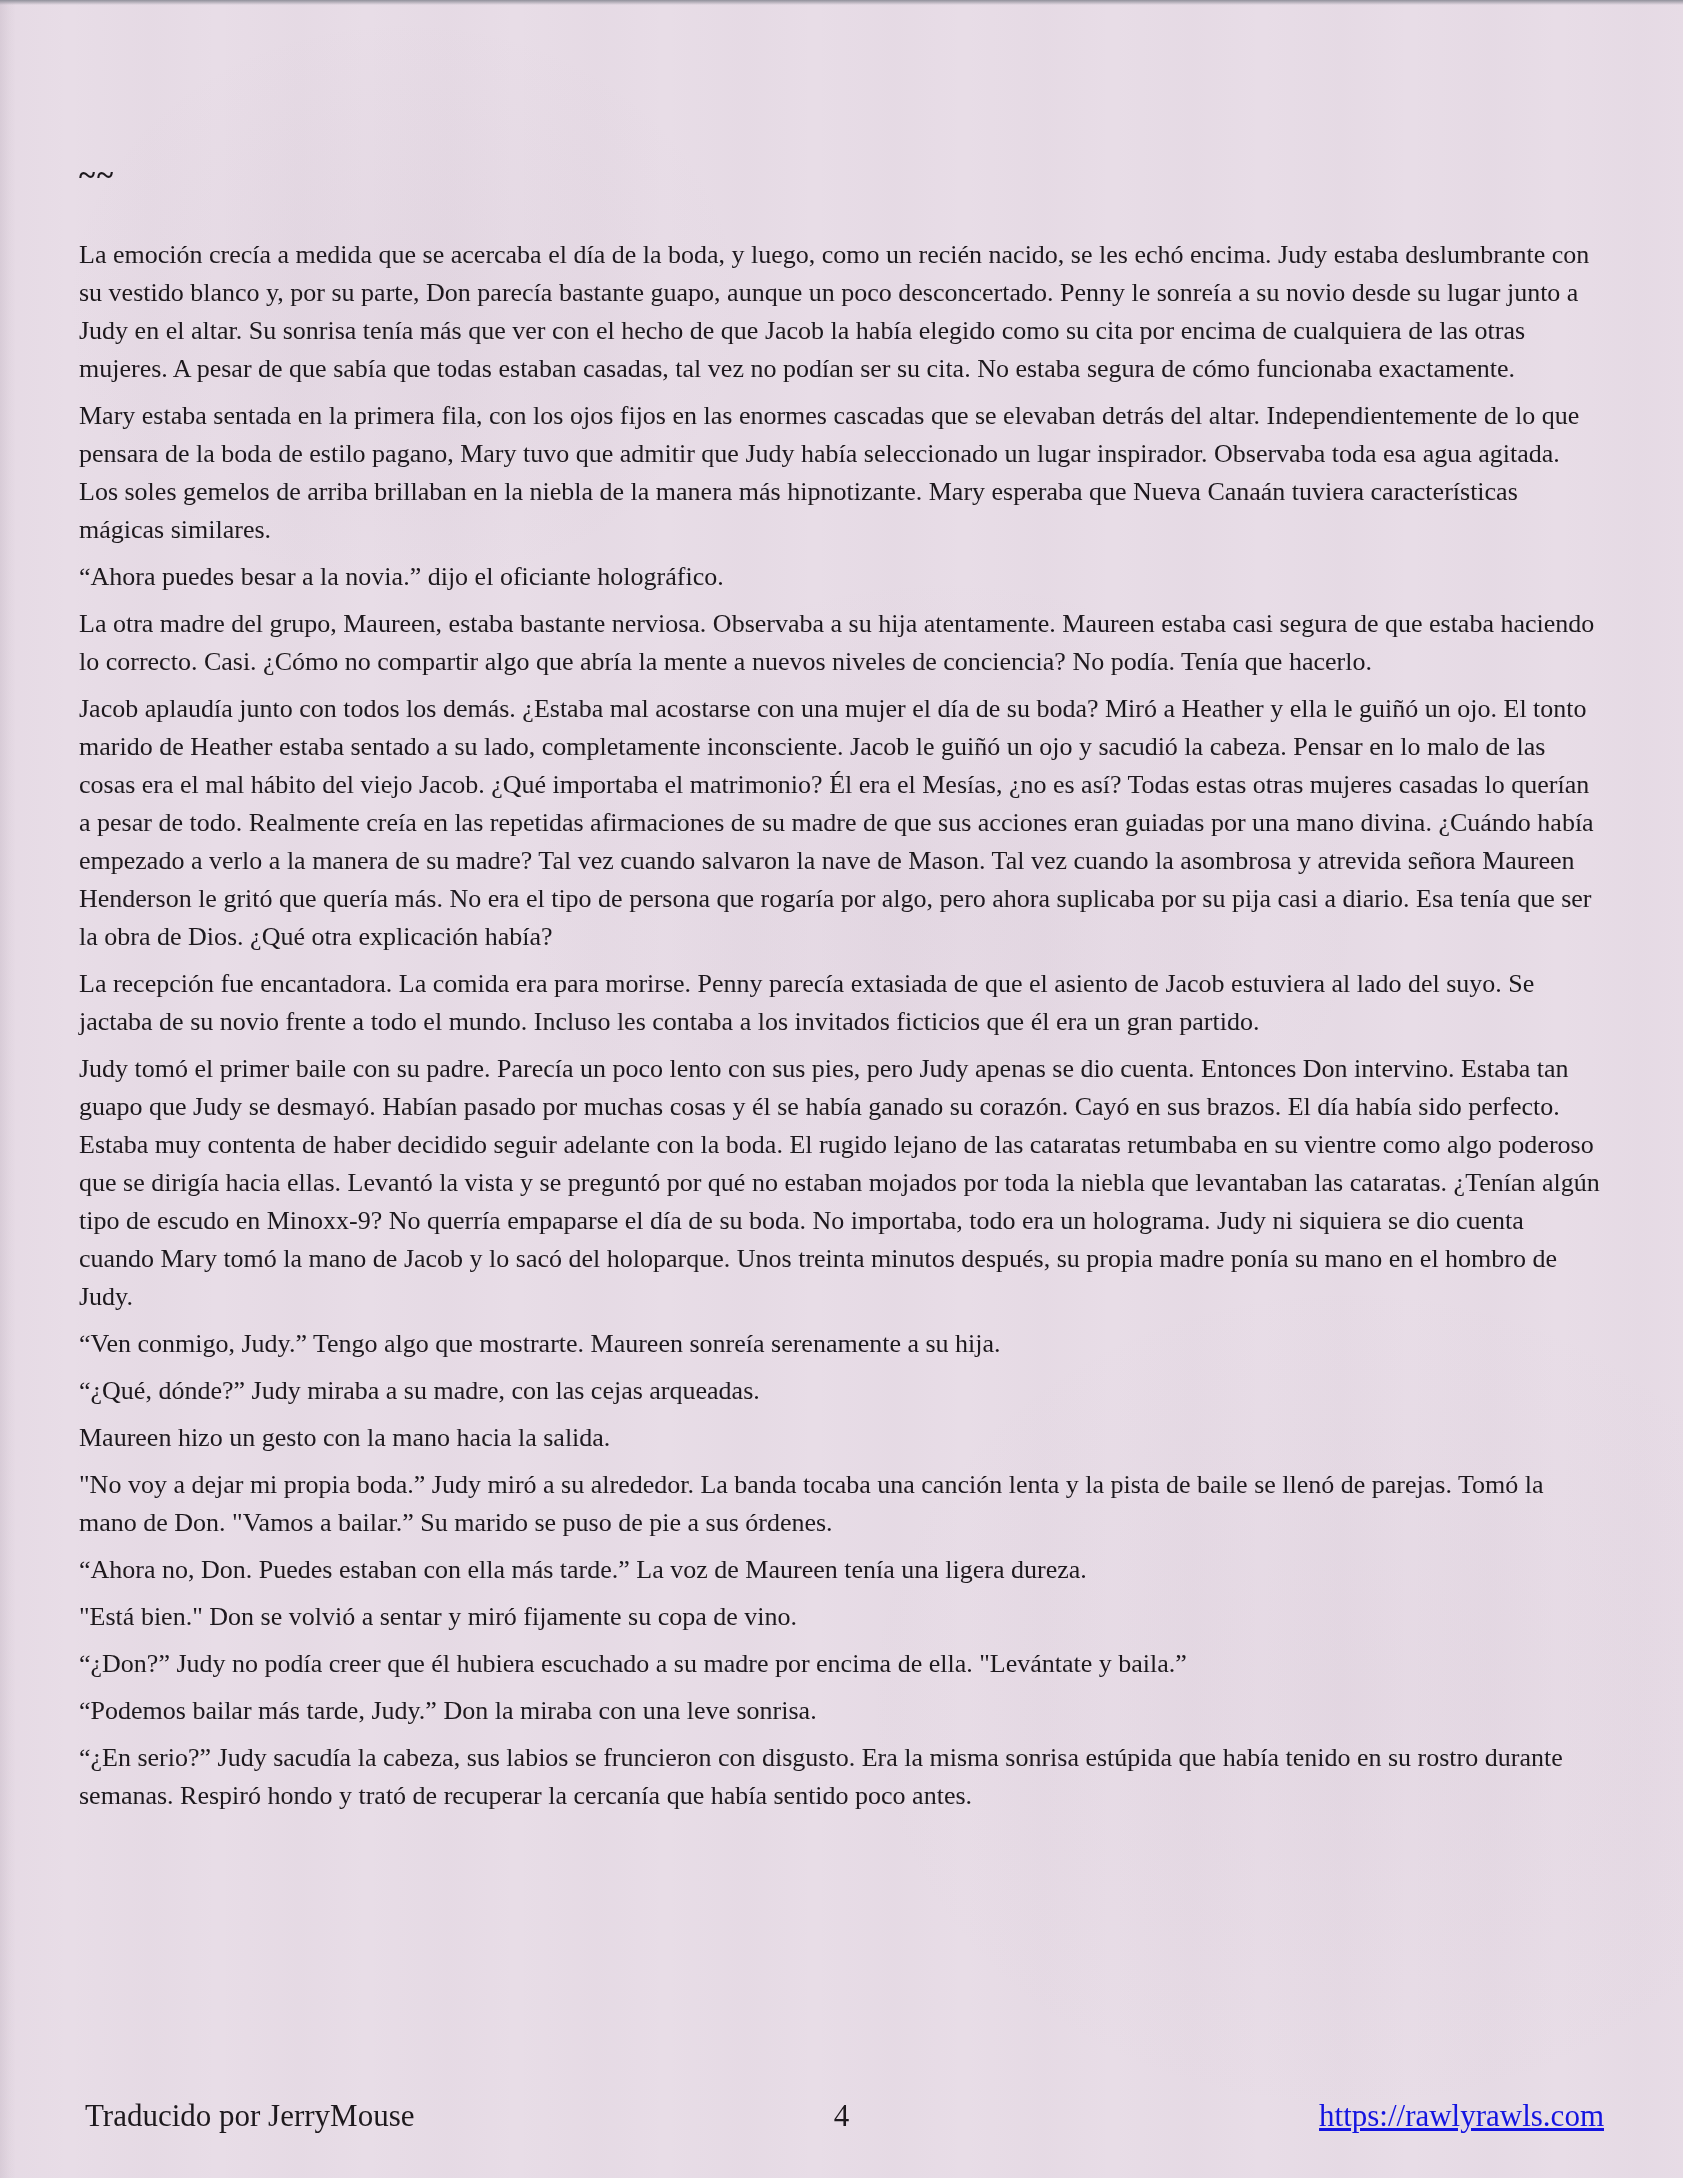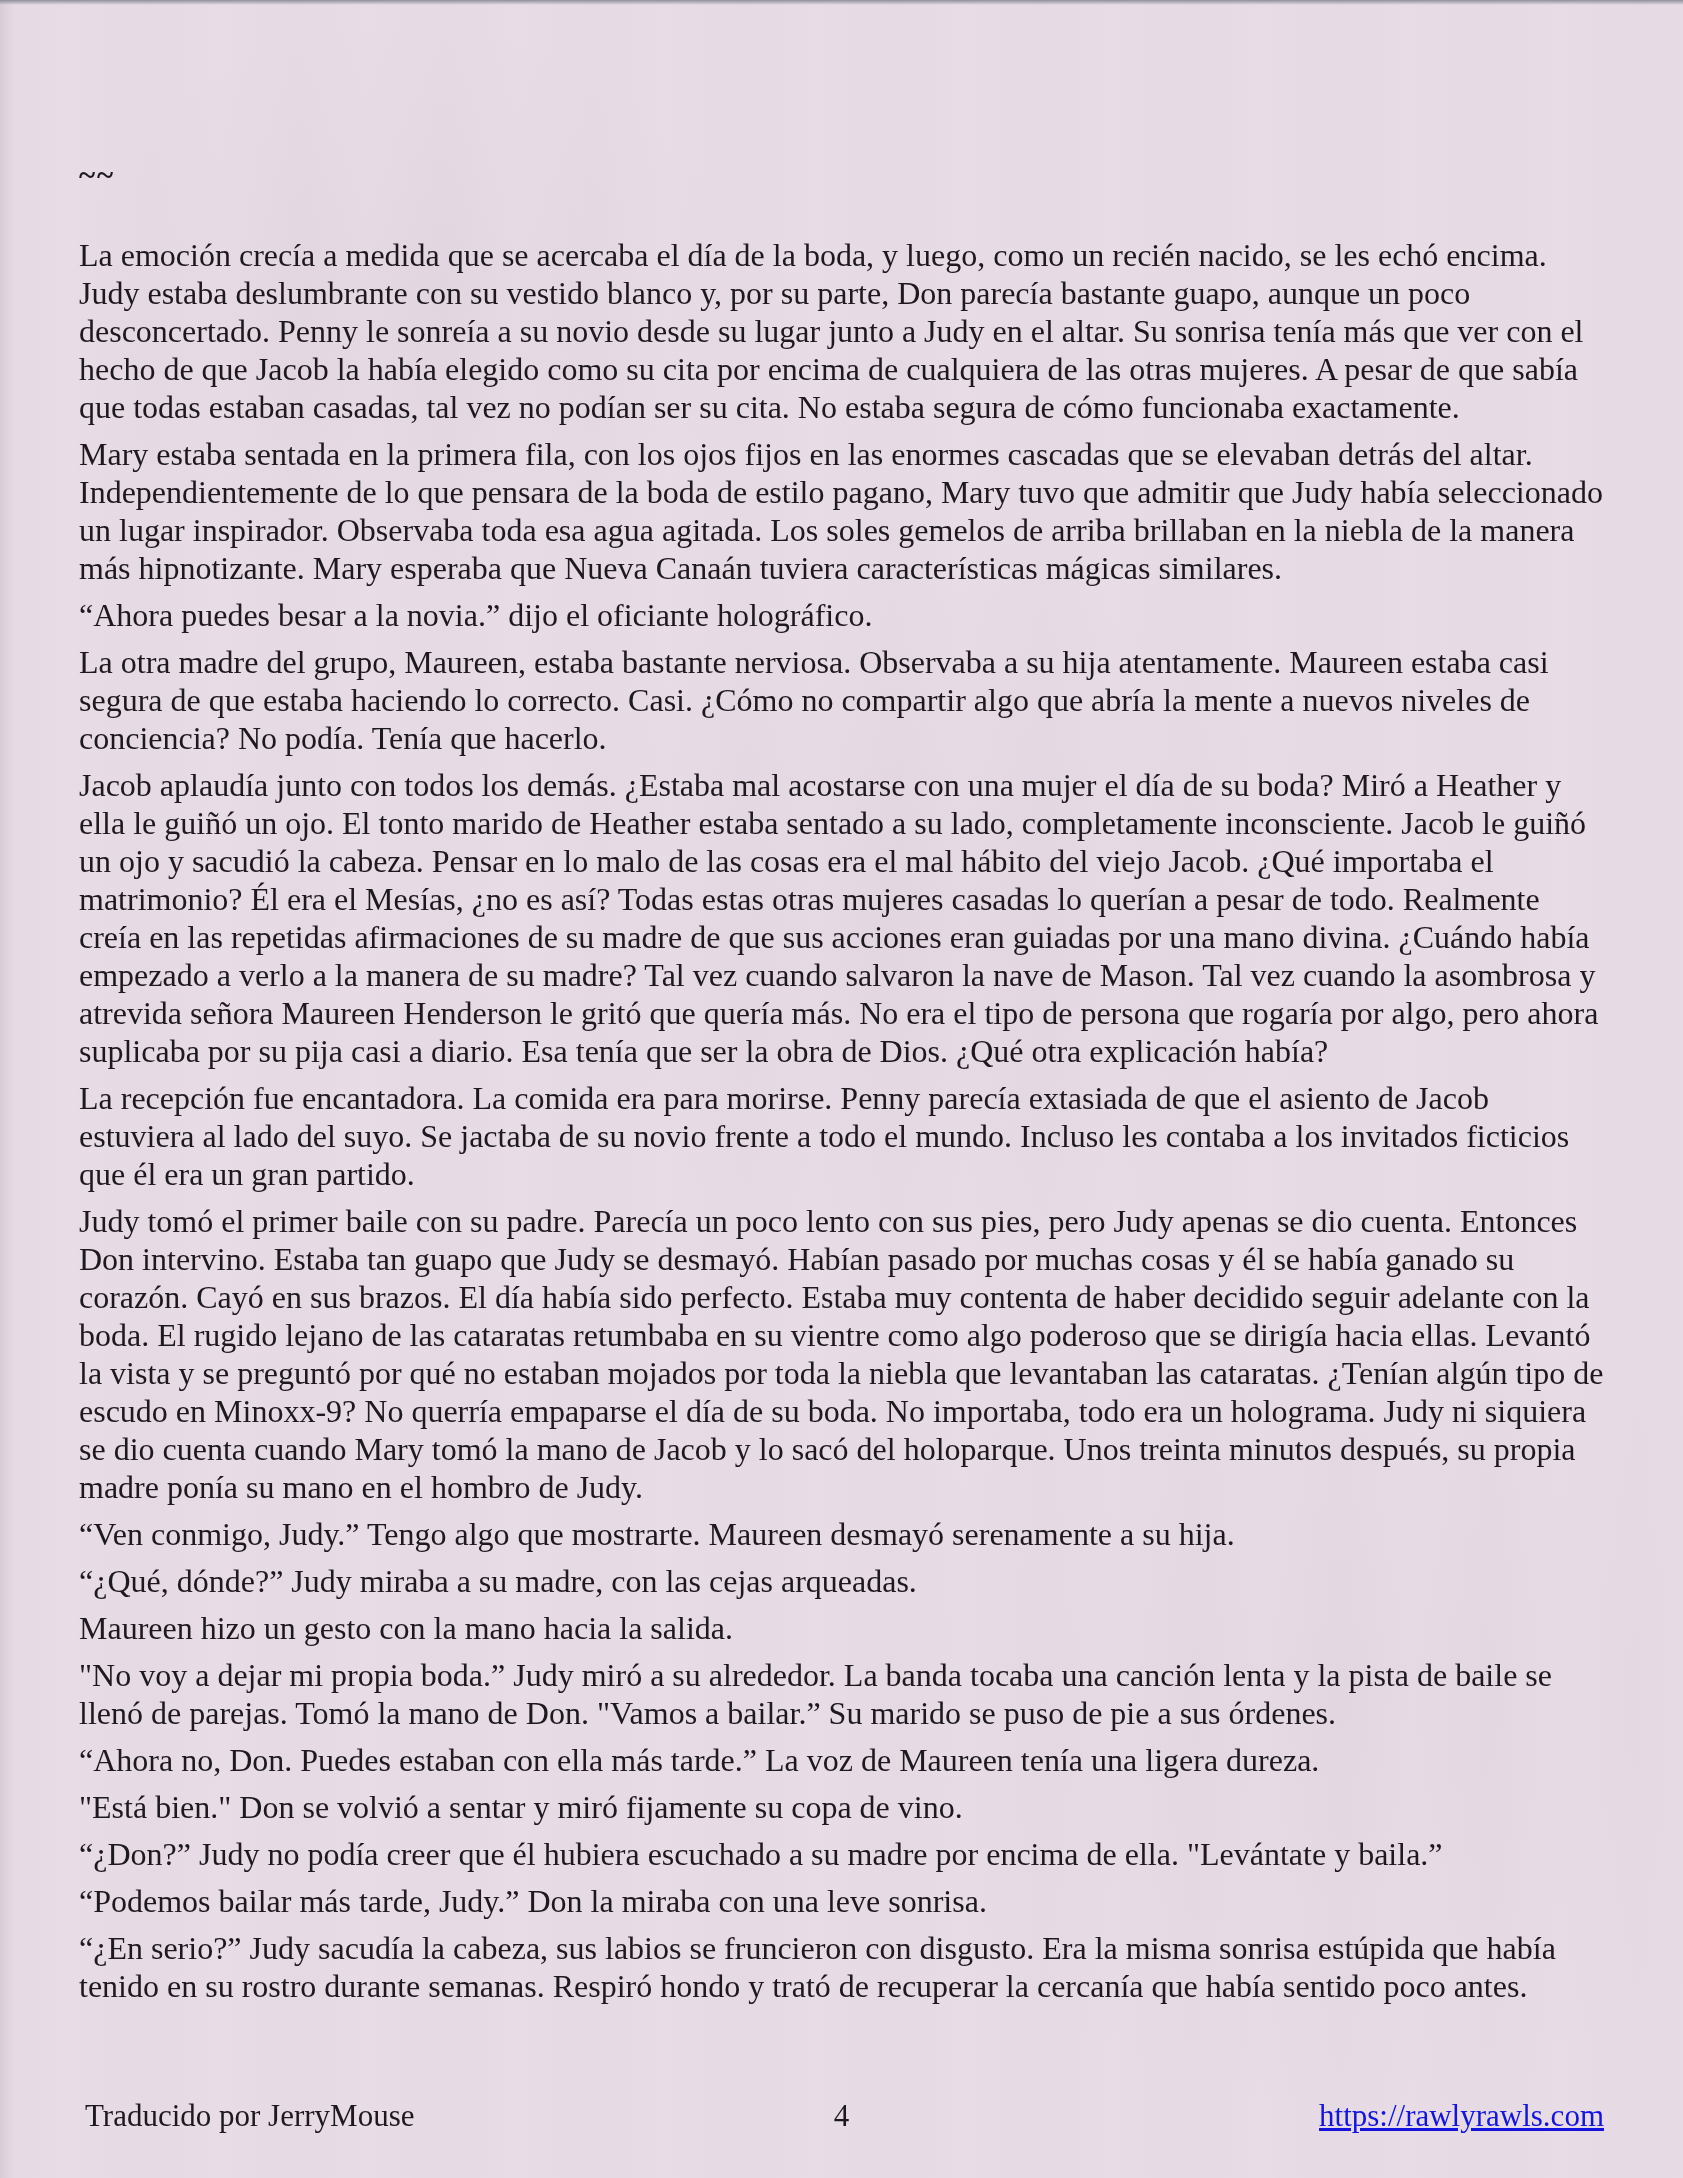--- a/index.html
+++ b/index.html
@@ -36,21 +36,21 @@
   }
   .separator {
     margin: 156px 0 0 0;
     font-size: 31px;
     line-height: 38px;
     letter-spacing: 2px;
     font-weight: bold;
   }
   .para {
     margin: 0 0 9px 0;
-    font-size: 32px;
+    font-size: 26px;
     line-height: 38px;
     text-align: left;
   }
   .para.first {
     margin-top: 42px;
   }
   .footer {
     position: absolute;
     top: 2097px;
     left: 79px;
@@ -88,21 +88,21 @@
 <div class="page-body">
   <div class="separator">~~</div>
 
   <p class="para first">La emoción crecía a medida que se acercaba el día de la boda, y luego, como un recién nacido, se les echó encima. Judy estaba deslumbrante con su vestido blanco y, por su parte, Don parecía bastante guapo, aunque un poco desconcertado. Penny le sonreía a su novio desde su lugar junto a Judy en el altar. Su sonrisa tenía más que ver con el hecho de que Jacob la había elegido como su cita por encima de cualquiera de las otras mujeres. A pesar de que sabía que todas estaban casadas, tal vez no podían ser su cita. No estaba segura de cómo funcionaba exactamente.</p>
   <p class="para">Mary estaba sentada en la primera fila, con los ojos fijos en las enormes cascadas que se elevaban detrás del altar. Independientemente de lo que pensara de la boda de estilo pagano, Mary tuvo que admitir que Judy había seleccionado un lugar inspirador. Observaba toda esa agua agitada. Los soles gemelos de arriba brillaban en la niebla de la manera más hipnotizante. Mary esperaba que Nueva Canaán tuviera características mágicas similares.</p>
   <p class="para">“Ahora puedes besar a la novia.” dijo el oficiante holográfico.</p>
   <p class="para">La otra madre del grupo, Maureen, estaba bastante nerviosa. Observaba a su hija atentamente. Maureen estaba casi segura de que estaba haciendo lo correcto. Casi. ¿Cómo no compartir algo que abría la mente a nuevos niveles de conciencia? No podía. Tenía que hacerlo.</p>
   <p class="para">Jacob aplaudía junto con todos los demás. ¿Estaba mal acostarse con una mujer el día de su boda? Miró a Heather y ella le guiñó un ojo. El tonto marido de Heather estaba sentado a su lado, completamente inconsciente. Jacob le guiñó un ojo y sacudió la cabeza. Pensar en lo malo de las cosas era el mal hábito del viejo Jacob. ¿Qué importaba el matrimonio? Él era el Mesías, ¿no es así? Todas estas otras mujeres casadas lo querían a pesar de todo. Realmente creía en las repetidas afirmaciones de su madre de que sus acciones eran guiadas por una mano divina. ¿Cuándo había empezado a verlo a la manera de su madre? Tal vez cuando salvaron la nave de Mason. Tal vez cuando la asombrosa y atrevida señora Maureen Henderson le gritó que quería más. No era el tipo de persona que rogaría por algo, pero ahora suplicaba por su pija casi a diario. Esa tenía que ser la obra de Dios. ¿Qué otra explicación había?</p>
   <p class="para">La recepción fue encantadora. La comida era para morirse. Penny parecía extasiada de que el asiento de Jacob estuviera al lado del suyo. Se jactaba de su novio frente a todo el mundo. Incluso les contaba a los invitados ficticios que él era un gran partido.</p>
   <p class="para">Judy tomó el primer baile con su padre. Parecía un poco lento con sus pies, pero Judy apenas se dio cuenta. Entonces Don intervino. Estaba tan guapo que Judy se desmayó. Habían pasado por muchas cosas y él se había ganado su corazón. Cayó en sus brazos. El día había sido perfecto. Estaba muy contenta de haber decidido seguir adelante con la boda. El rugido lejano de las cataratas retumbaba en su vientre como algo poderoso que se dirigía hacia ellas. Levantó la vista y se preguntó por qué no estaban mojados por toda la niebla que levantaban las cataratas. ¿Tenían algún tipo de escudo en Minoxx-9? No querría empaparse el día de su boda. No importaba, todo era un holograma. Judy ni siquiera se dio cuenta cuando Mary tomó la mano de Jacob y lo sacó del holoparque. Unos treinta minutos después, su propia madre ponía su mano en el hombro de Judy.</p>
-  <p class="para">“Ven conmigo, Judy.” Tengo algo que mostrarte. Maureen desmayó serenamente a su hija.</p>
+  <p class="para">“Ven conmigo, Judy.” Tengo algo que mostrarte. Maureen sonreía serenamente a su hija.</p>
   <p class="para">“¿Qué, dónde?” Judy miraba a su madre, con las cejas arqueadas.</p>
   <p class="para">Maureen hizo un gesto con la mano hacia la salida.</p>
   <p class="para">"No voy a dejar mi propia boda.” Judy miró a su alrededor. La banda tocaba una canción lenta y la pista de baile se llenó de parejas. Tomó la mano de Don. "Vamos a bailar.” Su marido se puso de pie a sus órdenes.</p>
   <p class="para">“Ahora no, Don. Puedes estaban con ella más tarde.” La voz de Maureen tenía una ligera dureza.</p>
   <p class="para">"Está bien." Don se volvió a sentar y miró fijamente su copa de vino.</p>
   <p class="para">“¿Don?” Judy no podía creer que él hubiera escuchado a su madre por encima de ella. "Levántate y baila.”</p>
   <p class="para">“Podemos bailar más tarde, Judy.” Don la miraba con una leve sonrisa.</p>
   <p class="para">“¿En serio?” Judy sacudía la cabeza, sus labios se fruncieron con disgusto. Era la misma sonrisa estúpida que había tenido en su rostro durante semanas. Respiró hondo y trató de recuperar la cercanía que había sentido poco antes.</p>
 </div>
 

